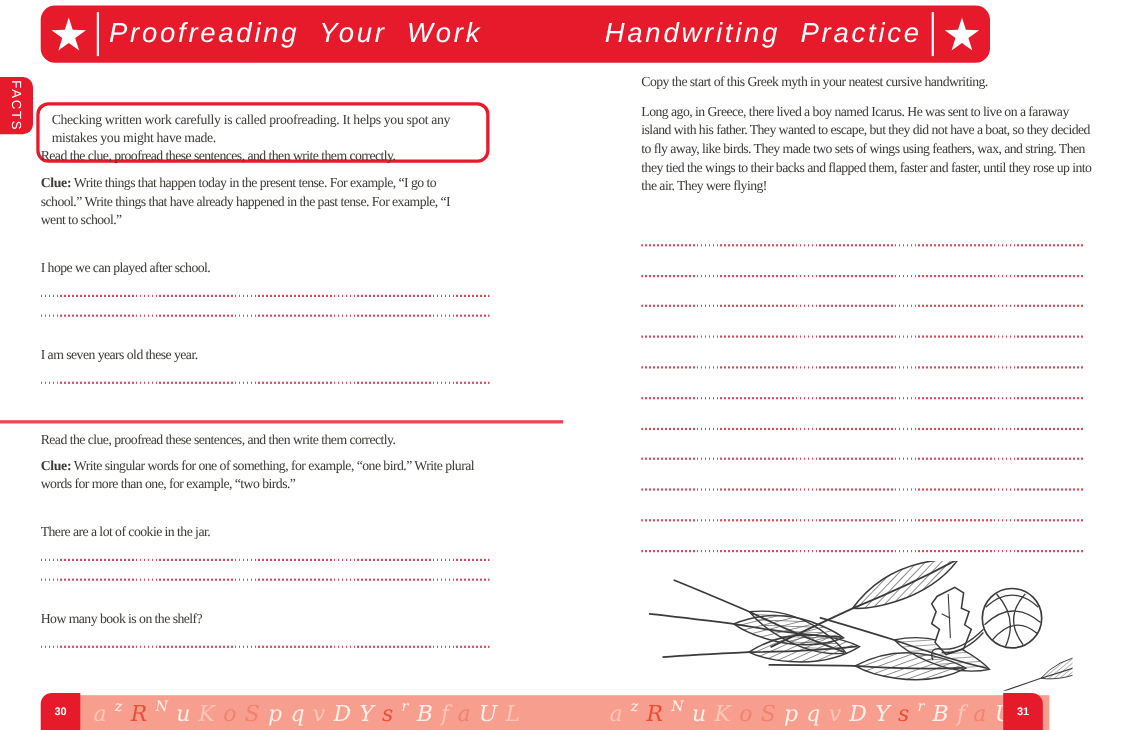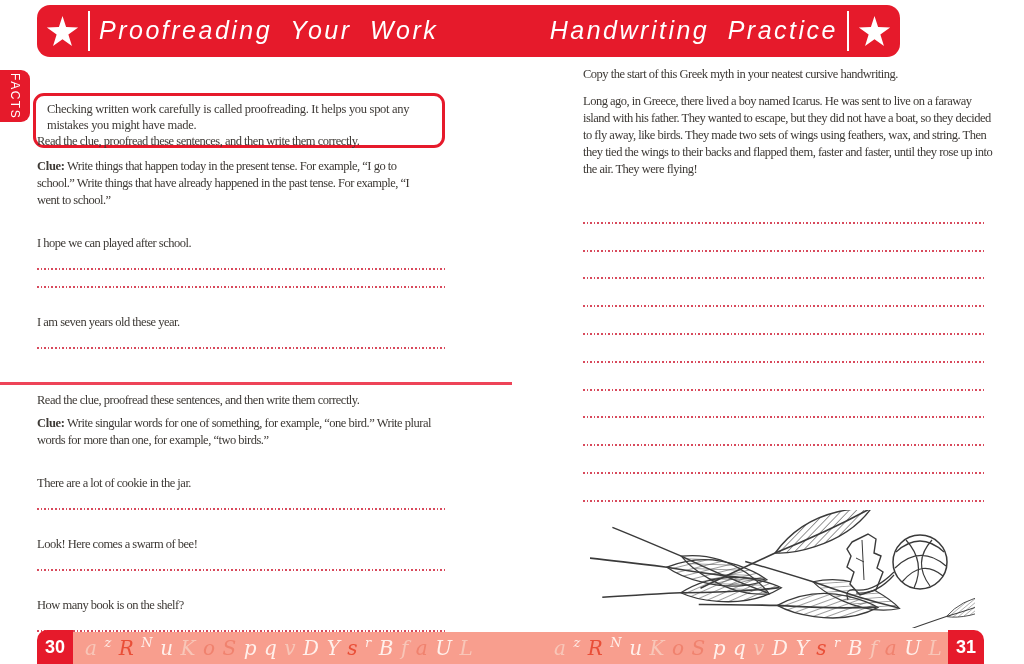--- a/index.html
+++ b/index.html
@@ -58,25 +58,25 @@
   .w-line{
     height:27.8px;
     background-image:repeating-linear-gradient(90deg,#d84a5c 0 1.6px,transparent 1.6px 3.6px);
     background-repeat:no-repeat;background-position:0 100%;background-size:100% 2px;
   }
   .illustration{position:absolute;left:590px;top:510px;}
   
   .salmon-bar{position:absolute;left:70px;top:632px;width:884px;height:32px;background:#f89e8e;}
   .page-num{
     position:absolute;top:630px;width:36px;height:34px;background:#e61a2b;
-    color:#ffffff;font-family:"Liberation Sans",sans-serif;font-size:18px;font-weight:bold;
+    color:#ffffff;font-family:"Liberation Sans",sans-serif;font-size:10px;font-weight:bold;
     display:flex;align-items:center;justify-content:center;
   }
   .pn-left{left:37px;border-radius:10px 0 0 0;}
-  .pn-right{left:948px;border-radius:0 10px 0 0;}
+  .pn-right{left:912px;border-radius:0 10px 0 0;}
   .alpha-run{
     position:absolute;top:0;height:32px;width:388px;display:flex;
     justify-content:space-between;align-items:center;
     font-family:"DejaVu Serif","Liberation Serif",serif;font-style:italic;font-size:20px;
   }
   .run-1{left:15px;} .run-2{left:484px;}
   .alpha-run .sup{font-size:13px;transform:translateY(-6px);}
   .c-white{color:#fff0eb;} .c-pink{color:#f8c6b8;} .c-dark{color:#f2College0;}
   .c-dark{color:#f0826e;} .c-red{color:#e94f38;}
 </style>
@@ -131,21 +131,20 @@
 
   <div class="col left-2">
     <p class="instruction">Read the clue, proofread these sentences, and then write them correctly.</p>
     <p class="clue"><b>Clue:</b><span> Write singular words for one of something, for example, “one bird.” Write plural words for more than one, for example, “two birds.”</span></p>
     <div>
         <div class="exercise">
           <p class="sentence">There are a lot of cookie in the jar.</p>
           <div class="answer-line"></div>
         </div>
         <div class="exercise">
-          <p class="sentence">Look! Here comes a swarm of bee!</p>
           <div class="answer-line"></div>
         </div>
         <div class="exercise">
           <p class="sentence">How many book is on the shelf?</p>
           <div class="answer-line"></div>
         </div>
       </div>
   </div>
 
   <div class="col right-col">

